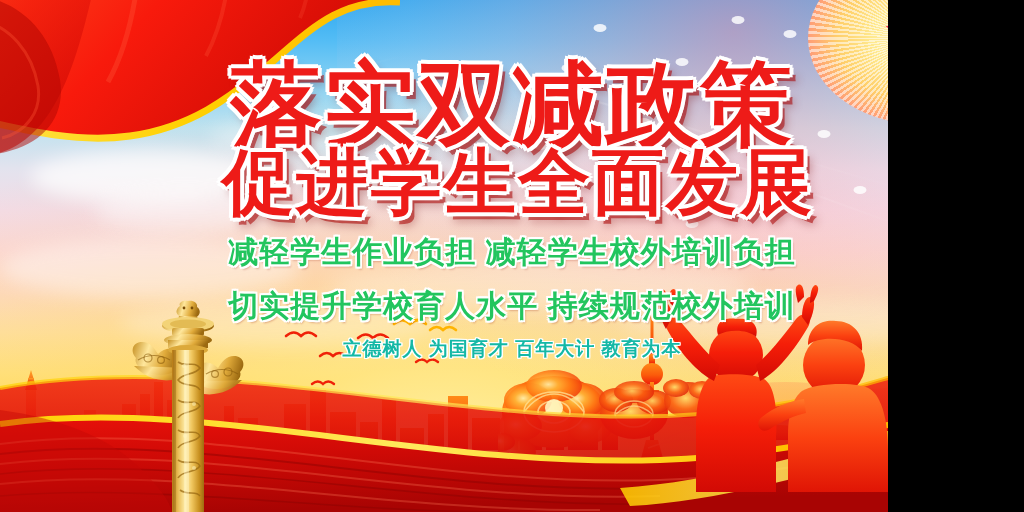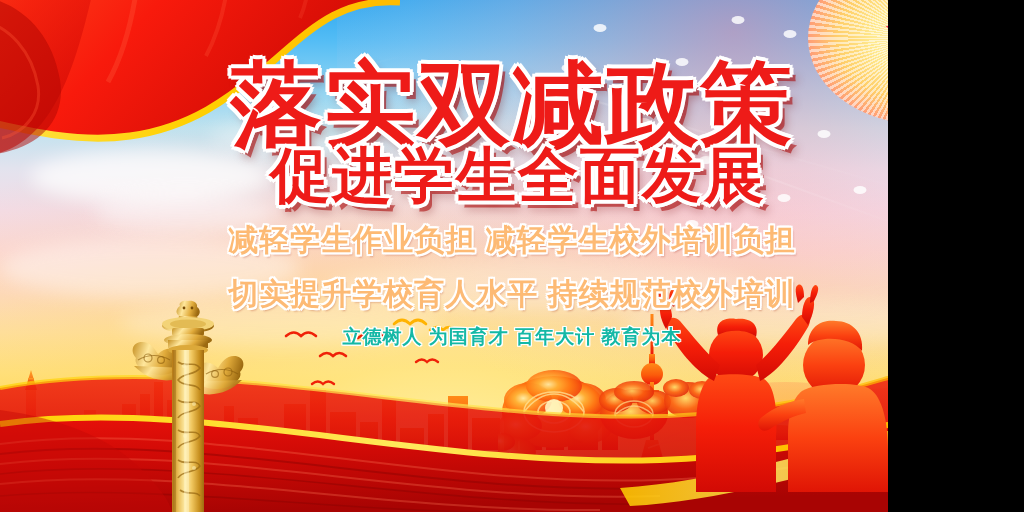--- a/index.html
+++ b/index.html
@@ -139,26 +139,26 @@
     -webkit-text-stroke:0px;
     text-shadow:
       -3px 0 0 #fff, 3px 0 0 #fff, 0 -3px 0 #fff, 0 3px 0 #fff,
       -3px -3px 0 #fff, 3px -3px 0 #fff, -3px 3px 0 #fff, 3px 3px 0 #fff,
       -4px 0 0 #fff, 4px 0 0 #fff, 0 -4px 0 #fff, 0 4px 0 #fff,
       6px 7px 0 rgba(170,0,0,.55),
       7px 9px 10px rgba(120,0,0,.35);
     white-space:nowrap;
   }
   .t1{ font-size:92px; }
-  .t2{ font-size:60px; margin-top:-4px;margin-left:12px; }
+  .t2{ font-size:72px; margin-top:-4px;margin-left:12px; }
 
   .sub-line{
     font-weight:700;
     font-size:30px;
-    color:#fdba74;
+    color:#22c55e;
     letter-spacing:1px;
     white-space:nowrap;
     text-shadow:
       -1.6px 0 0 #fff, 1.6px 0 0 #fff, 0 -1.6px 0 #fff, 0 1.6px 0 #fff,
       -1.6px -1.6px 0 #fff, 1.6px -1.6px 0 #fff, -1.6px 1.6px 0 #fff, 1.6px 1.6px 0 #fff,
       2px 3px 2px rgba(150,20,0,.30);
   }
   .s1{ margin-top:14px; }
   .s2{ margin-top:13px; }
   .tag-line{

